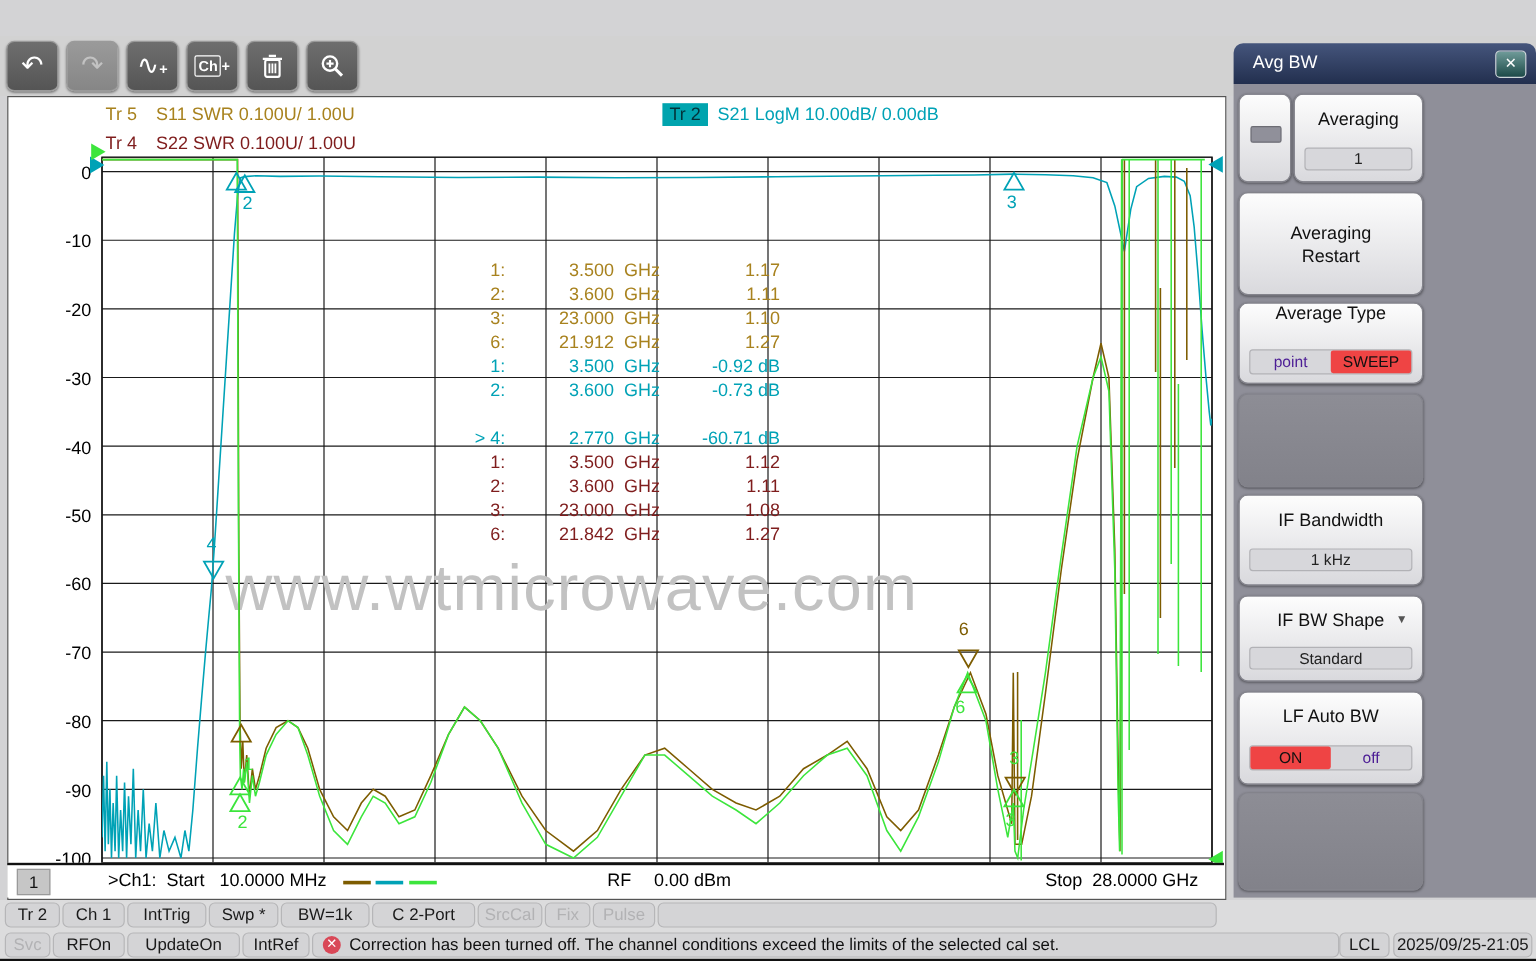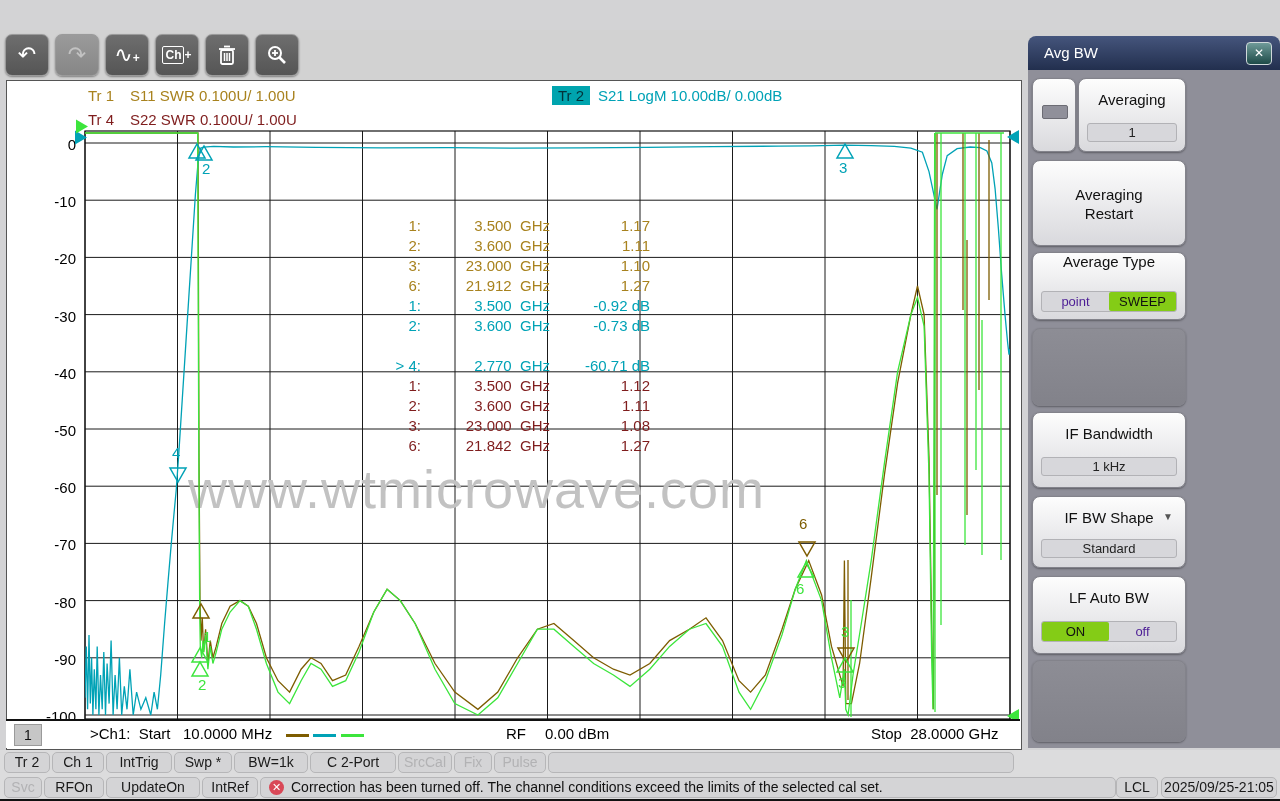--- a/index.html
+++ b/index.html
@@ -59,21 +59,21 @@
   .ptab.inactive{background:#7d7d87;}
   .pbtn{position:absolute;left:4px;width:152px;background:linear-gradient(#fdfdfd,#d9d9dd);
         border:1px solid #83838b;border-radius:8px;box-shadow:0 1px 2px rgba(0,0,0,.35);
         font-size:15px;color:#111;text-align:center;}
   .pbtn.dark{background:linear-gradient(#8d8d95,#82828a);}
   .inset{position:absolute;left:8px;width:134px;height:17px;background:#d7d7db;border:1px solid #b2b2b6;
          border-radius:3px;font-size:13px;color:#222;text-align:center;line-height:17px;}
   .seg{position:absolute;left:8px;width:134px;height:19px;background:#d7d7db;border:1px solid #b2b2b6;
        border-radius:3px;font-size:13px;display:flex;}
   .seg div{flex:1;line-height:19px;text-align:center;}
-  .seg .on{background:#84cc16;border-radius:2px;color:#111;}
+  .seg .on{background:#ef4444;border-radius:2px;color:#111;}
   .seg .off{color:#4c1d95;}
   .led{position:absolute;left:9px;top:26px;width:24px;height:12px;background:#90909a;
        border:1px solid #6c6c74;border-radius:2px;}
   .ddarrow{position:absolute;right:12px;top:14px;font-size:10px;color:#555;}
 </style>
 </head>
 <body>
 
 <div id="app">
 
@@ -107,21 +107,21 @@
         <circle cx="9" cy="9" r="6" fill="none" stroke="#fff" stroke-width="2"></circle>
         <line x1="13.5" y1="13.5" x2="19" y2="19" stroke="#fff" stroke-width="2.6"></line>
         <line x1="6" y1="9" x2="12" y2="9" stroke="#fff" stroke-width="1.8"></line>
         <line x1="9" y1="6" x2="9" y2="12" stroke="#fff" stroke-width="1.8"></line>
       </svg>
     </div>
   </div>
 
   <div class="abs" id="plotwin"></div>
 
-  <div class="trlbl g0" style="left:88px;top:87px">Tr 1</div>
+  <div class="trlbl g0" style="left:88px;top:87px">Tr 5</div>
   <div class="trlbl g0" style="left:130px;top:87px">S11 SWR 0.100U/ 1.00U</div>
   <div class="abs" id="tr2chip">Tr 2</div>
   <div class="trlbl g1" style="left:598px;top:87px">S21 LogM 10.00dB/ 0.00dB</div>
   <div class="trlbl g2" style="left:88px;top:111px">Tr 4</div>
   <div class="trlbl g2" style="left:130px;top:111px">S22 SWR 0.100U/ 1.00U</div>
 
   <div class="ylab" style="left:38px;top:136px">0</div>
   <div class="ylab" style="left:38px;top:193px">-10</div>
   <div class="ylab" style="left:38px;top:250px">-20</div>
   <div class="ylab" style="left:38px;top:308px">-30</div>

